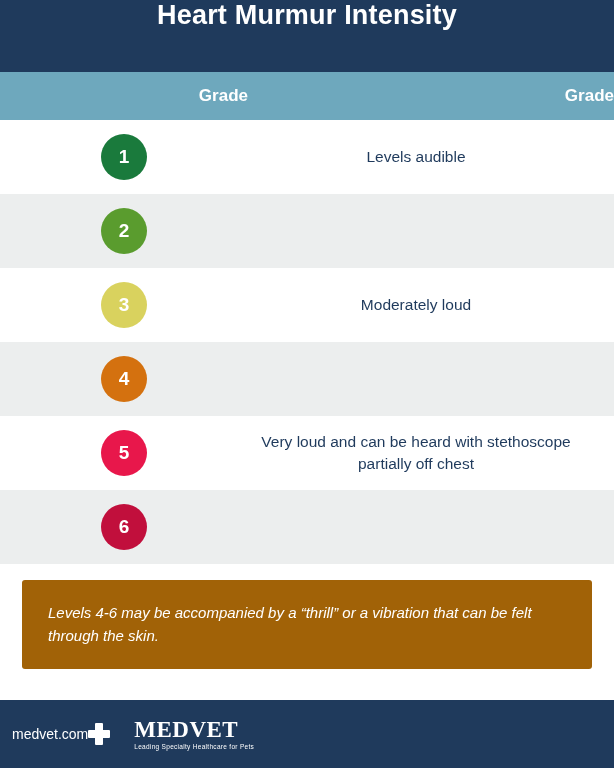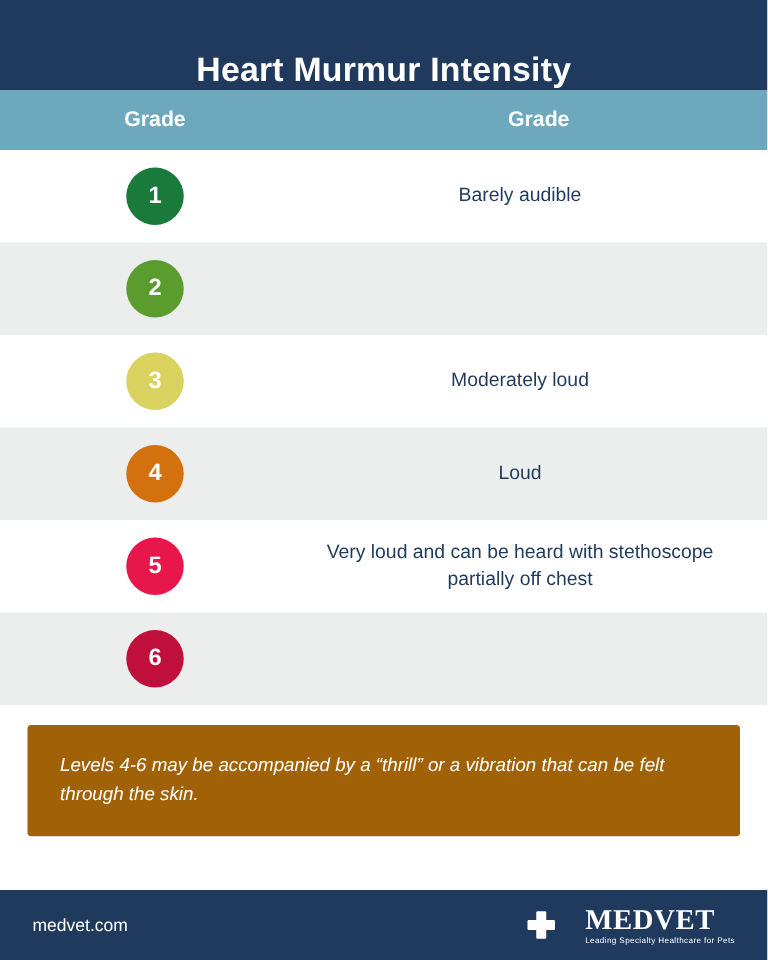--- a/index.html
+++ b/index.html
@@ -15,41 +15,41 @@
     display: flex;
     flex-direction: column;
     background: #ffffff;
     position: relative;
   }
   
   .header {
     background: #1f3a5c;
     height: 72px;
     display: flex;
-    align-items: flex-end;
+    align-items: flex-start;
     justify-content: center;
   }
   .header-title {
     color: #ffffff;
     font-size: 27px;
     font-weight: bold;
     letter-spacing: 0.2px;
   }
   
   .col-head {
     background: #6ea8bd;
     height: 48px;
     display: flex;
     align-items: center;
   }
   .col-head .cell {
     color: #ffffff;
     font-size: 17px;
     font-weight: bold;
-    text-align: center;
+    text-align: right;
   }
   .cell-grade { width: 248px; }
   .cell-volume { flex: 1; }
   
   .rows { display: flex; flex-direction: column; }
   .row {
     display: flex;
     align-items: center;
     min-height: 74px;
   }
@@ -90,25 +90,24 @@
     color: #ffffff;
     font-style: italic;
     font-size: 15px;
     line-height: 1.5;
     padding: 22px 26px;
     border-radius: 3px;
   }
   
   .footer {
     background: #1f3a5c;
-    height: 56px;
-    display: flex;
-    align-items: center;
-    justify-content: space-between;
-    padding: 0 26px;
+    height: 68px;
+    display: flex;
+    align-items: center;
+    padding: 0 12px;
   }
   .footer-url {
     color: #ffffff;
     font-size: 14px;
   }
   .logo {
     display: flex;
     align-items: center;
     gap: 24px;
   }
@@ -153,41 +152,40 @@
     <div class="cell cell-grade">Grade</div>
     <div class="cell cell-volume">Grade</div>
   </div>
 
   <div class="rows">
 
     <div class="row plain">
       <div class="grade-col">
         <div class="badge" style="background:#1a7a3c">1</div>
       </div>
-      <div class="volume-col">Barely audible</div>
+      <div class="volume-col">Levels audible</div>
     </div>
 
     <div class="row alt">
       <div class="grade-col">
         <div class="badge" style="background:#5a9c2e">2</div>
       </div>
     </div>
 
     <div class="row plain">
       <div class="grade-col">
         <div class="badge" style="background:#d9d25e">3</div>
       </div>
       <div class="volume-col">Moderately loud</div>
     </div>
 
     <div class="row alt">
       <div class="grade-col">
         <div class="badge" style="background:#d4710f">4</div>
       </div>
-      <div class="volume-col">Loud</div>
     </div>
 
     <div class="row plain">
       <div class="grade-col">
         <div class="badge" style="background:#e8174b">5</div>
       </div>
       <div class="volume-col">Very loud and can be heard with stethoscope partially off chest</div>
     </div>
 
     <div class="row alt">

